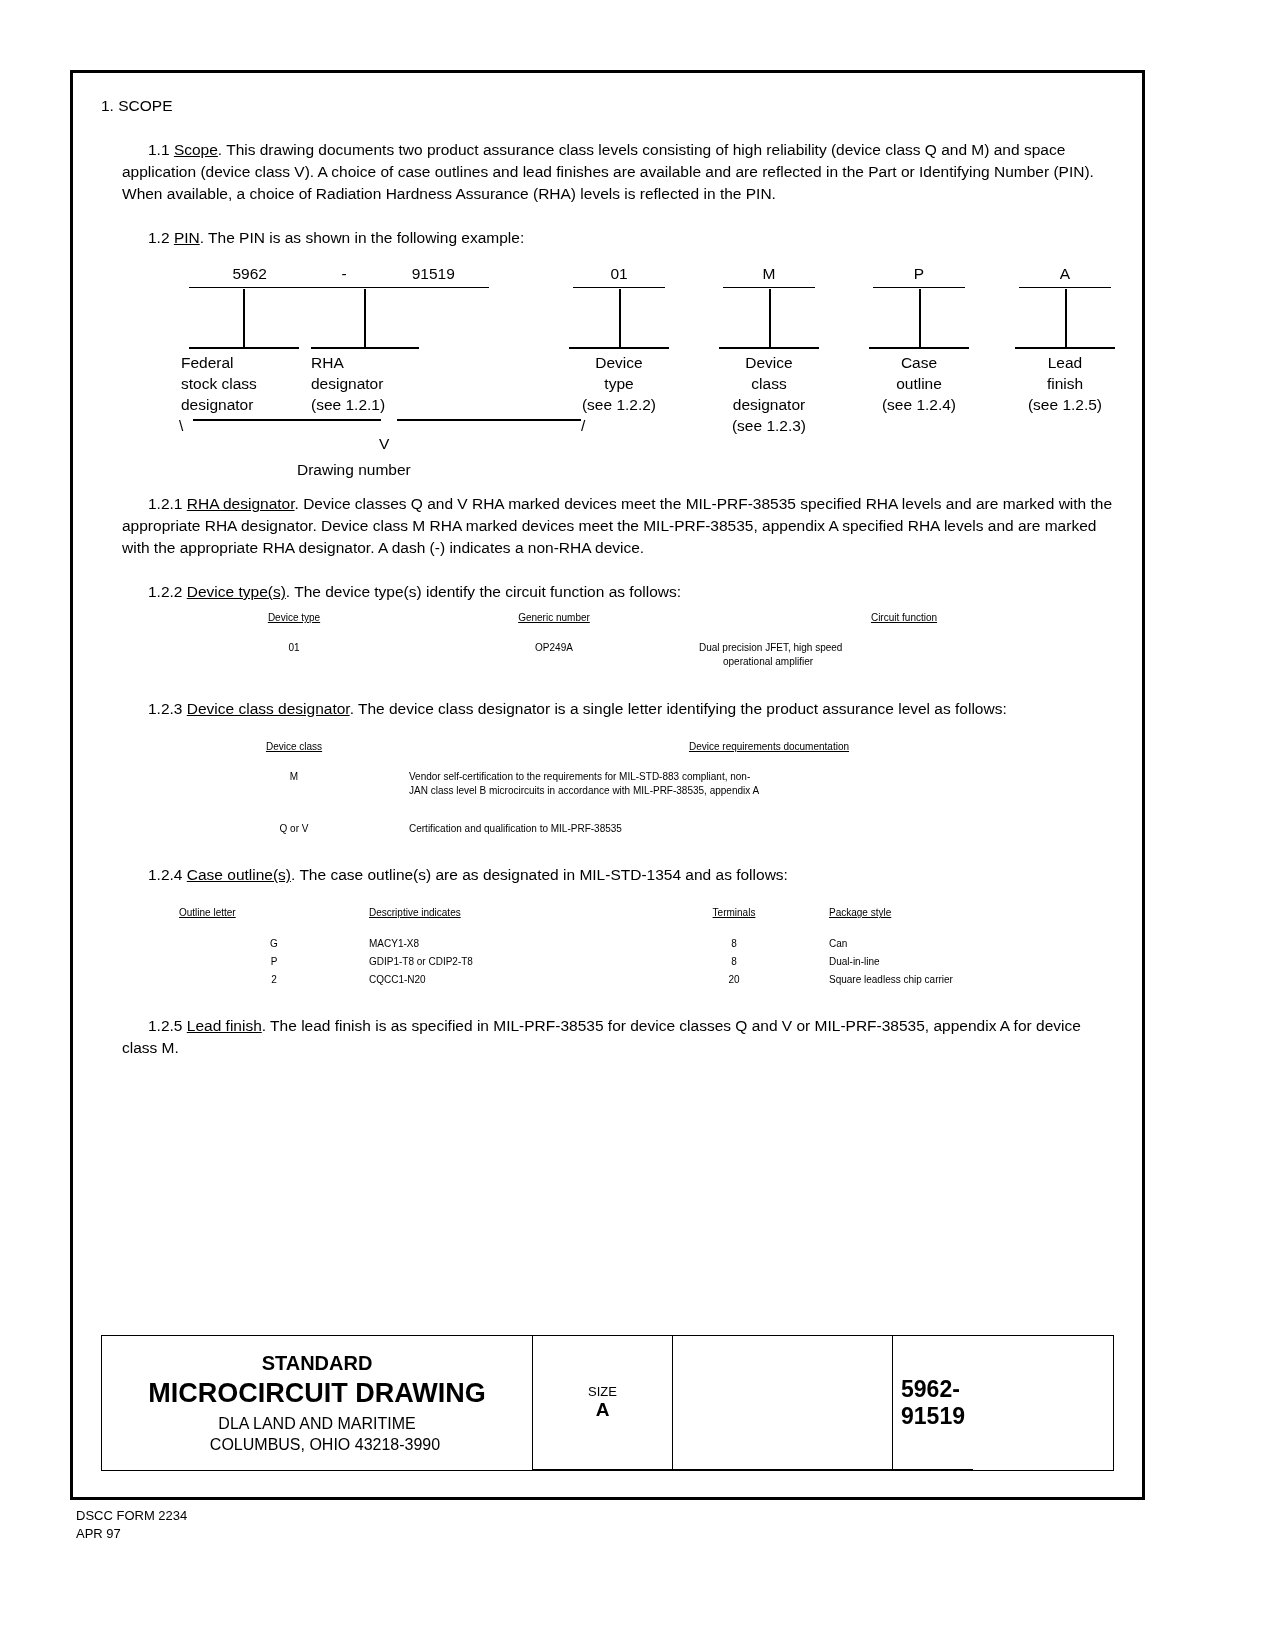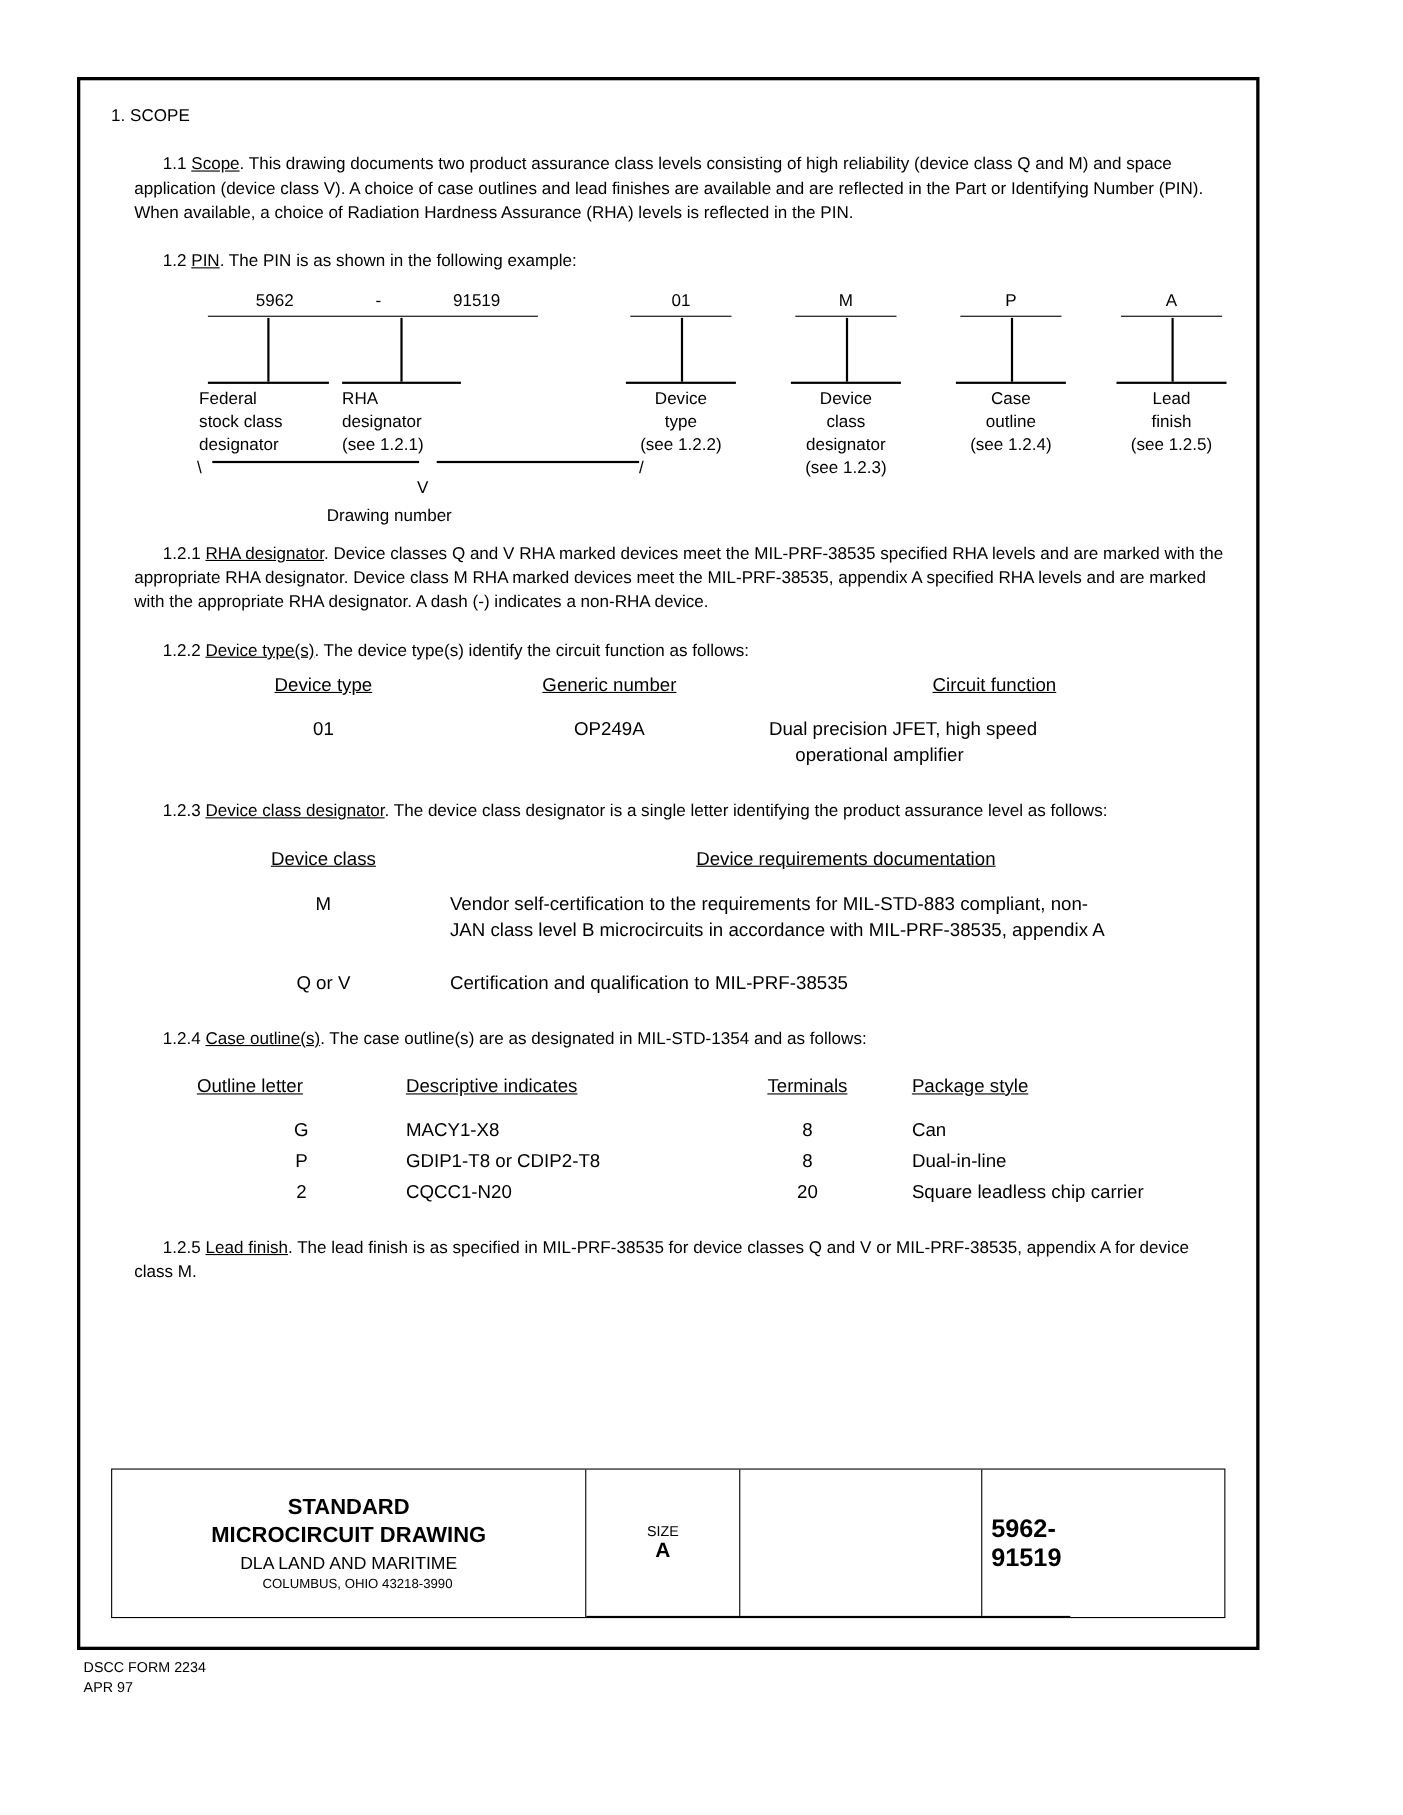--- a/index.html
+++ b/index.html
@@ -81,21 +81,21 @@
   }
 
   
   table.t {
     border-collapse: collapse;
     margin-top: 6px;
   }
   table.t td, table.t th {
     padding: 2px 0;
     font-weight: normal;
-    font-size: 17px;
+    font-size: 10px;
     vertical-align: top;
     text-align: left;
   }
   .hdr { text-decoration: underline; padding-bottom: 14px !important; }
   .ctr { text-align: center !important; }
 
   
   .titleblock {
     position: absolute;
     left: 28px;
@@ -111,23 +111,23 @@
     border-right: 1.6px solid #000;
     box-sizing: border-box;
     display: flex;
     flex-direction: column;
     align-items: center;
     justify-content: center;
     text-align: center;
     line-height: 1.3;
   }
   .tb-l1 { font-size: 20px; font-weight: bold; }
-  .tb-l2 { font-size: 20px; font-weight: bold; }
+  .tb-l2 { font-size: 27px; font-weight: bold; }
   .tb-l3 { font-size: 16px; margin-top: 3px; }
-  .tb-l4 { font-size: 12px; margin-left: 16px; }
+  .tb-l4 { font-size: 16px; margin-left: 16px; }
   .tb-right {
     flex: 1;
     display: flex;
     flex-direction: row;
   }
   .tb-row {
     flex: 1;
     display: flex;
   }
   .tb-row.top { border-bottom: 1.6px solid #000; }

